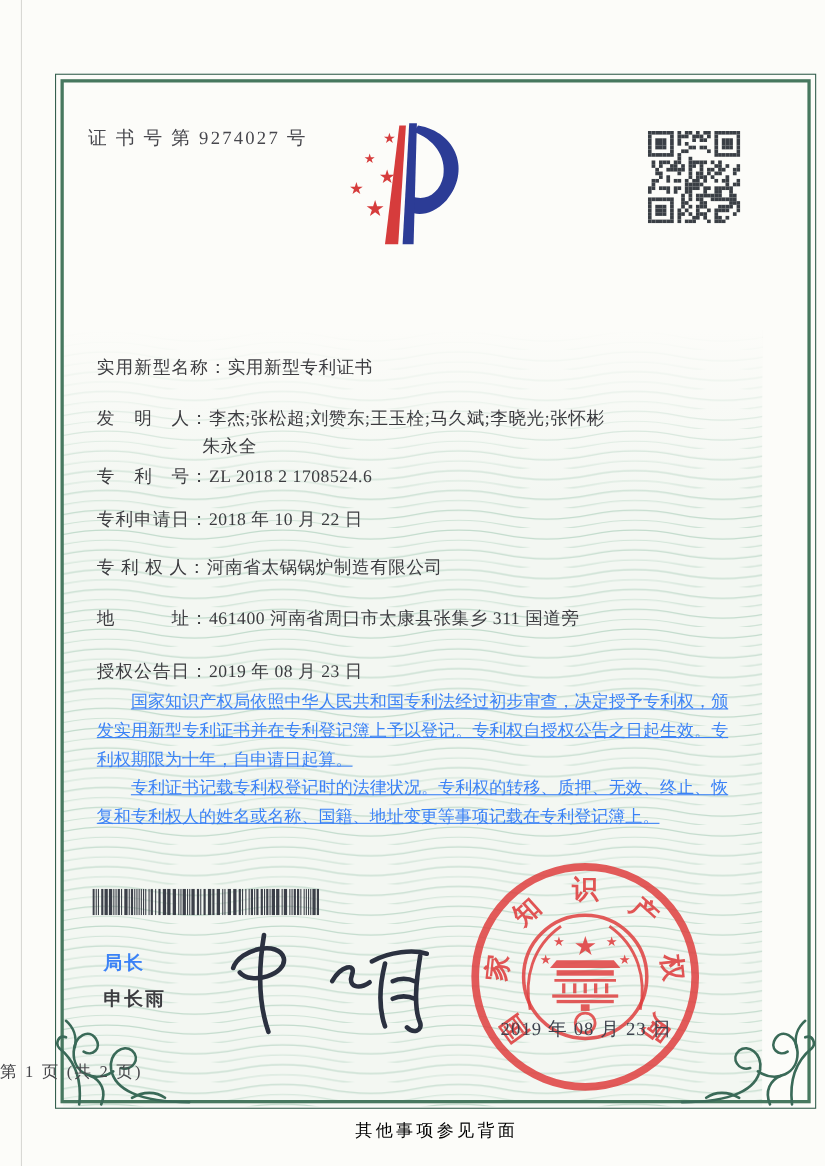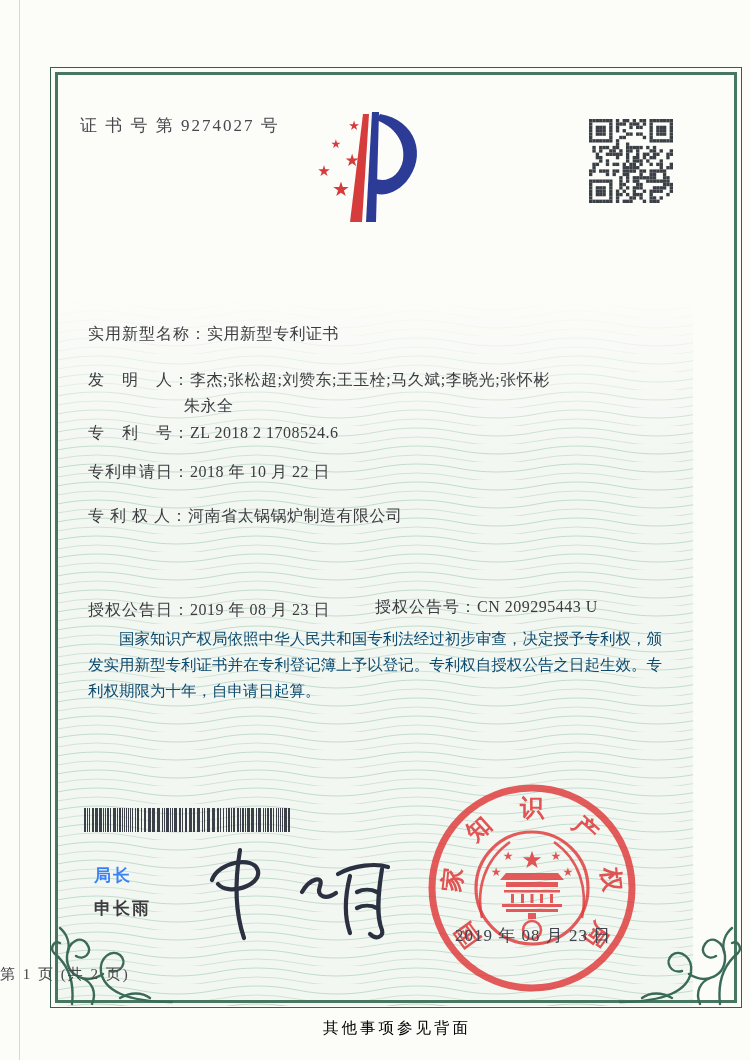--- a/index.html
+++ b/index.html
@@ -18,21 +18,21 @@
   .content{position:absolute;inset:0;z-index:2;}
   .cert-no{position:absolute;left:80px;top:114px;font-size:17px;letter-spacing:2px;color:#47474d;}
   .logo{position:absolute;left:308px;top:104px;width:134px;height:124px;}
   .qr{position:absolute;left:589px;top:119px;width:84px;height:84px;}
   .title{position:absolute;left:0;top:235px;width:100%;text-align:center;
          font-size:36px;font-weight:bold;letter-spacing:9px;color:#2f2f33;}
   .row{position:absolute;left:88px;font-size:16px;color:#3c3c40;white-space:nowrap;}
   .row .lbl{letter-spacing:1px;}
   .row .val{letter-spacing:0.5px;}
   .para{position:absolute;left:88px;width:574px;font-size:15.5px;line-height:26px;
-        text-indent:2em;color:#0c4a6e;text-align:justify;}
+        text-indent:2em;color:#3b82f6;text-align:justify;text-decoration:underline;}
   .barcode{position:absolute;left:84px;top:808px;width:208px;height:24px;}
   .signer-title{position:absolute;left:94px;top:864px;font-size:17px;color:#3b82f6;letter-spacing:2px;font-weight:bold;}
   .signer-name{position:absolute;left:94px;top:897px;font-size:17px;color:#3c3c40;letter-spacing:2px;font-weight:bold;}
   .signature{position:absolute;left:198px;top:838px;width:195px;height:105px;}
   
   .seal{position:absolute;left:424px;top:780px;width:216px;height:216px;}
   .seal svg{position:absolute;inset:0;}
   .seal-ring-char{position:absolute;left:50%;top:50%;font-size:24px;font-weight:bold;
         color:rgba(222,62,62,0.88);font-family:"Liberation Serif","DejaVu Serif",serif;}
   .seal-date{position:absolute;left:455px;top:924px;font-size:17px;color:#3e434e;
@@ -438,29 +438,30 @@
     </div>
 
     <div class="row" style="top:462px">
       <span class="lbl">专利申请日：</span><span class="val">2018 年 10 月 22 日</span>
     </div>
 
     <div class="row" style="top:506px">
       <span class="lbl">专 利 权 人：</span><span class="val">河南省太锅锅炉制造有限公司</span>
     </div>
 
+    <div class="row" style="top:552px">
+      <span class="lbl">地　　　址：</span><span class="val">461400 河南省周口市太康县张集乡 311 国道旁</span>
+    </div>
 
     <div class="row" style="top:600px">
       <span class="lbl">授权公告日：</span><span class="val">2019 年 08 月 23 日</span>
     </div>
-    <div class="row" style="top:597px;left:375px">
-      <span class="lbl">授权公告号：</span><span class="val">CN 209295443 U</span>
-    </div>
 
     <div class="para" style="top:626px">国家知识产权局依照中华人民共和国专利法经过初步审查，决定授予专利权，颁发实用新型专利证书并在专利登记簿上予以登记。专利权自授权公告之日起生效。专利权期限为十年，自申请日起算。</div>
+    <div class="para" style="top:704px">专利证书记载专利权登记时的法律状况。专利权的转移、质押、无效、终止、恢复和专利权人的姓名或名称、国籍、地址变更等事项记载在专利登记簿上。</div>
 
     <svg class="barcode" id="barcode" viewBox="0 0 208 24" preserveAspectRatio="none">
         <rect x="0" y="0" width="2" height="24" fill="#3c4049"></rect>
         <rect x="3" y="0" width="1" height="24" fill="#3c4049"></rect>
         <rect x="5" y="0" width="1" height="24" fill="#3c4049"></rect>
         <rect x="8" y="0" width="2" height="24" fill="#3c4049"></rect>
         <rect x="11" y="0" width="3" height="24" fill="#3c4049"></rect>
         <rect x="15" y="0" width="3" height="24" fill="#3c4049"></rect>
         <rect x="19" y="0" width="1" height="24" fill="#3c4049"></rect>
         <rect x="21" y="0" width="1" height="24" fill="#3c4049"></rect>

